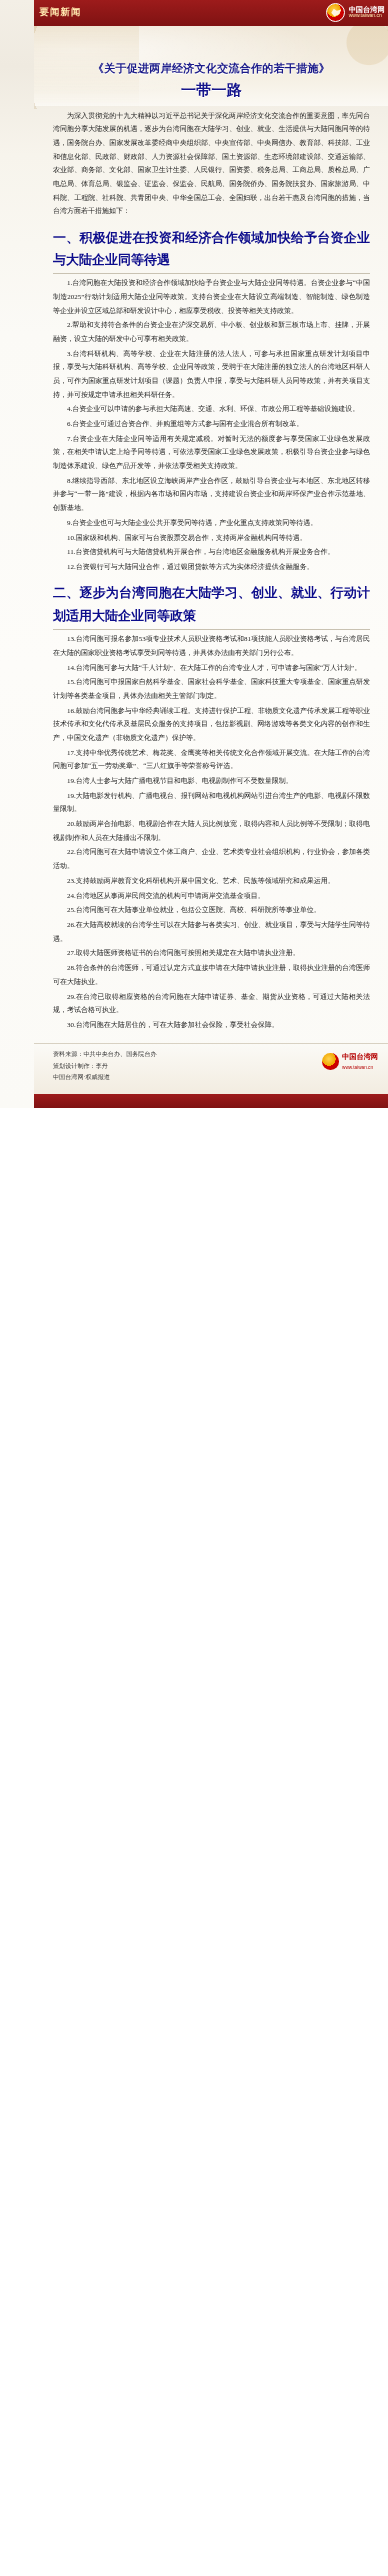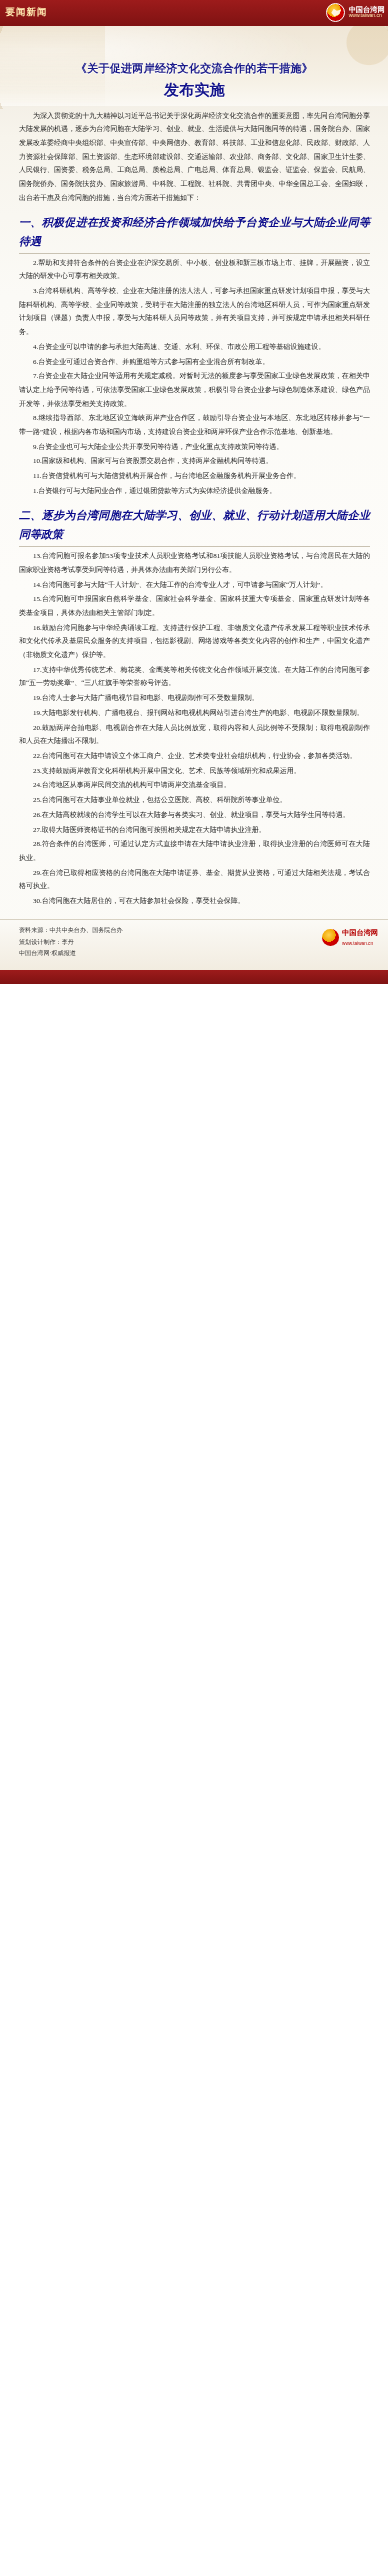--- a/index.html
+++ b/index.html
@@ -7,20 +7,21 @@
   body {
     width:389px;
     font-family:"Liberation Serif", serif;
     background:#ffffff;
   }
   .page {
     width:389px;
     position:relative;
     background:linear-gradient(180deg,#f3efe6 0%, #efeae0 6%, #f7f4ec 14%, #fbfaf6 30%, #fdfcf9 60%, #fbfaf6 100%);
     overflow:hidden;
+    padding-left:34px;
   }
 
   
   .topbar {
     height:25.5px;
     background:linear-gradient(180deg,#9d1b1b 0%, #7f1212 100%);
     display:flex;
     align-items:center;
     padding:0 5.6px;
     position:relative;
@@ -104,25 +105,24 @@
     padding:3.3px 19px 5.6px 19px;
     color:#1a1a1a;
     font-size:7px;
     line-height:1.95;
     text-align:justify;
   }
   .content p { margin:0 0 1.1px 0; text-indent:2em; }
   .sec-head {
     font-weight:bold;
     color:#0d0d8c;
-    font-size:11px;
+    font-size:13px;
     margin:7.8px 0 3.3px 0;
     text-indent:0;
     line-height:1.7;
-    font-style:italic;
   }
   .sec-head.line {
     border-bottom:0.6px solid #c9c2b2;
     padding-bottom:2.2px;
   }
 
   
   .footer {
     margin-top:3.3px;
     border-top:0.6px solid #d8d1c2;
@@ -161,38 +161,39 @@
       <div class="logo-text">
         <span class="l1">中国台湾网</span>
         <span class="l2">www.taiwan.cn</span>
       </div>
     </div>
   </div>
 
   <div class="hero">
     <div class="hero-title">
       <span>《关于促进两岸经济文化交流合作的若干措施》</span>
-      <span class="t2">发布实施</span>
+      <span class="t2">一带一路</span>
     </div>
   </div>
 
   <div class="content">
     <p>为深入贯彻党的十九大精神以习近平总书记关于深化两岸经济文化交流合作的重要意图，率先同台湾同胞分享大陆发展的机遇，逐步为台湾同胞在大陆学习、创业、就业、生活提供与大陆同胞同等的待遇，国务院台办、国家发展改革委经商中央组织部、中央宣传部、中央网信办、教育部、科技部、工业和信息化部、民政部、财政部、人力资源社会保障部、国土资源部、生态环境部建设部、交通运输部、农业部、商务部、文化部、国家卫生计生委、人民银行、国资委、税务总局、工商总局、质检总局、广电总局、体育总局、银监会、证监会、保监会、民航局、国务院侨办、国务院扶贫办、国家旅游局、中科院、工程院、社科院、共青团中央、中华全国总工会、全国妇联，出台若干惠及台湾同胞的措施，当台湾方面若干措施如下：</p>
 
     <div class="sec-head line">一、积极促进在投资和经济合作领域加快给予台资企业与大陆企业同等待遇</div>
+    <p>1.台湾同胞在大陆投资和经济合作领域加快给予台资企业与大陆企业同等待遇。台资企业参与“中国制造2025”行动计划适用大陆企业同等政策。支持台资企业在大陆设立高端制造、智能制造、绿色制造等企业并设立区域总部和研发设计中心，相应享受税收、投资等相关支持政策。</p>
     <p>2.帮助和支持符合条件的台资企业在沪深交易所、中小板、创业板和新三板市场上市、挂牌，开展融资，设立大陆的研发中心可享有相关政策。</p>
     <p>3.台湾科研机构、高等学校、企业在大陆注册的法人法人，可参与承担国家重点研发计划项目申报，享受与大陆科研机构、高等学校、企业同等政策，受聘于在大陆注册的独立法人的台湾地区科研人员，可作为国家重点研发计划项目（课题）负责人申报，享受与大陆科研人员同等政策，并有关项目支持，并可按规定申请承担相关科研任务。</p>
     <p>4.台资企业可以申请的参与承担大陆高速、交通、水利、环保、市政公用工程等基础设施建设。</p>
     <p>6.台资企业可通过合资合作、并购重组等方式参与国有企业混合所有制改革。</p>
     <p>7.台资企业在大陆企业同等适用有关规定减税。对暂时无法的额度参与享受国家工业绿色发展政策，在相关申请认定上给予同等待遇，可依法享受国家工业绿色发展政策，积极引导台资企业参与绿色制造体系建设、绿色产品开发等，并依法享受相关支持政策。</p>
     <p>8.继续指导西部、东北地区设立海峡两岸产业合作区，鼓励引导台资企业与本地区、东北地区转移并参与“一带一路”建设，根据内各市场和国内市场，支持建设台资企业和两岸环保产业合作示范基地、创新基地。</p>
     <p>9.台资企业也可与大陆企业公共开享受同等待遇，产业化重点支持政策同等待遇。</p>
     <p>10.国家级和机构、国家可与台资股票交易合作，支持两岸金融机构同等待遇。</p>
     <p>11.台资信贷机构可与大陆信贷机构开展合作，与台湾地区金融服务机构开展业务合作。</p>
-    <p>1.台资银行可与大陆同业合作，通过银团贷款等方式为实体经济提供金融服务。</p>
+    <p>12.台资银行可与大陆同业合作，通过银团贷款等方式为实体经济提供金融服务。</p>
 
     <div class="sec-head line">二、逐步为台湾同胞在大陆学习、创业、就业、行动计划适用大陆企业同等政策</div>
     <p>13.台湾同胞可报名参加53项专业技术人员职业资格考试和81项技能人员职业资格考试，与台湾居民在大陆的国家职业资格考试享受到同等待遇，并具体办法由有关部门另行公布。</p>
     <p>14.台湾同胞可参与大陆“千人计划”、在大陆工作的台湾专业人才，可申请参与国家“万人计划”。</p>
     <p>15.台湾同胞可申报国家自然科学基金、国家社会科学基金、国家科技重大专项基金、国家重点研发计划等各类基金项目，具体办法由相关主管部门制定。</p>
     <p>16.鼓励台湾同胞参与中华经典诵读工程。支持进行保护工程、非物质文化遗产传承发展工程等职业技术传承和文化代传承及基层民众服务的支持项目，包括影视剧、网络游戏等各类文化内容的创作和生产，中国文化遗产（非物质文化遗产）保护等。</p>
     <p>17.支持中华优秀传统艺术、梅花奖、金鹰奖等相关传统文化合作领域开展交流。在大陆工作的台湾同胞可参加“五一劳动奖章”、“三八红旗手等荣誉称号评选。</p>
     <p>19.台湾人士参与大陆广播电视节目和电影、电视剧制作可不受数量限制。</p>
     <p>19.大陆电影发行机构、广播电视台、报刊网站和电视机构网站引进台湾生产的电影、电视剧不限数量限制。</p>
     <p>20.鼓励两岸合拍电影、电视剧合作在大陆人员比例放宽，取得内容和人员比例等不受限制；取得电视剧制作和人员在大陆播出不限制。</p>

